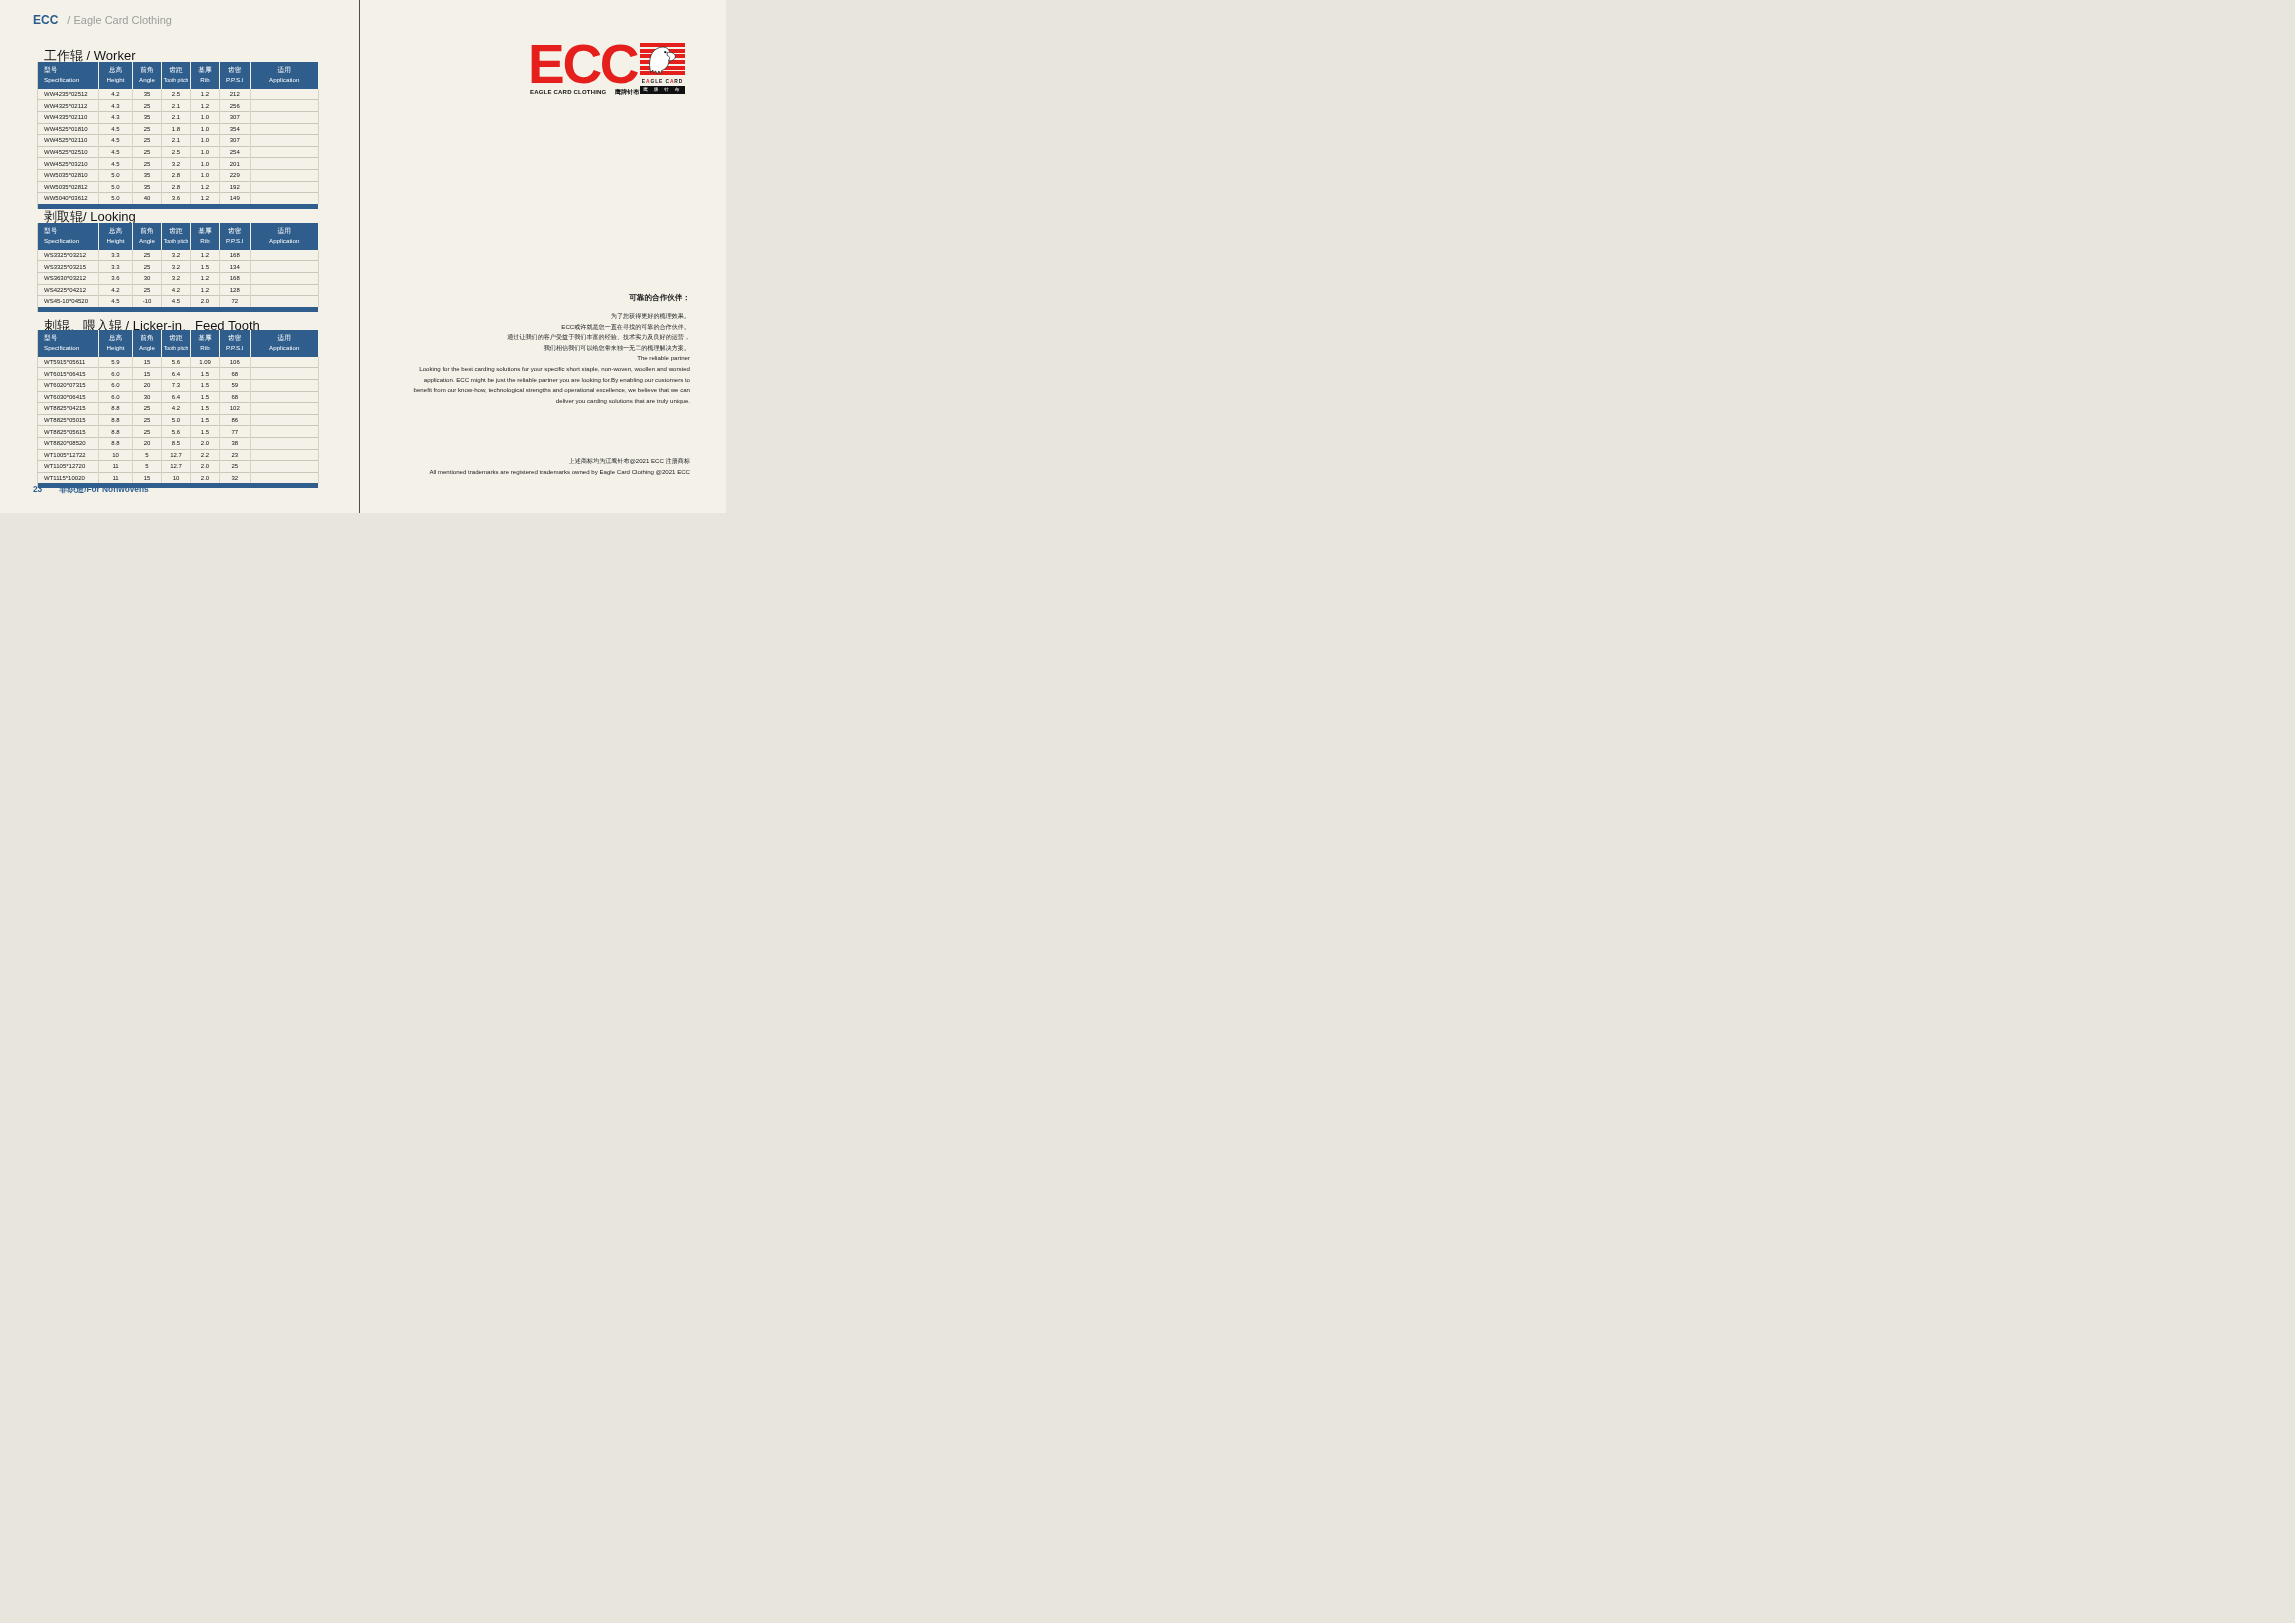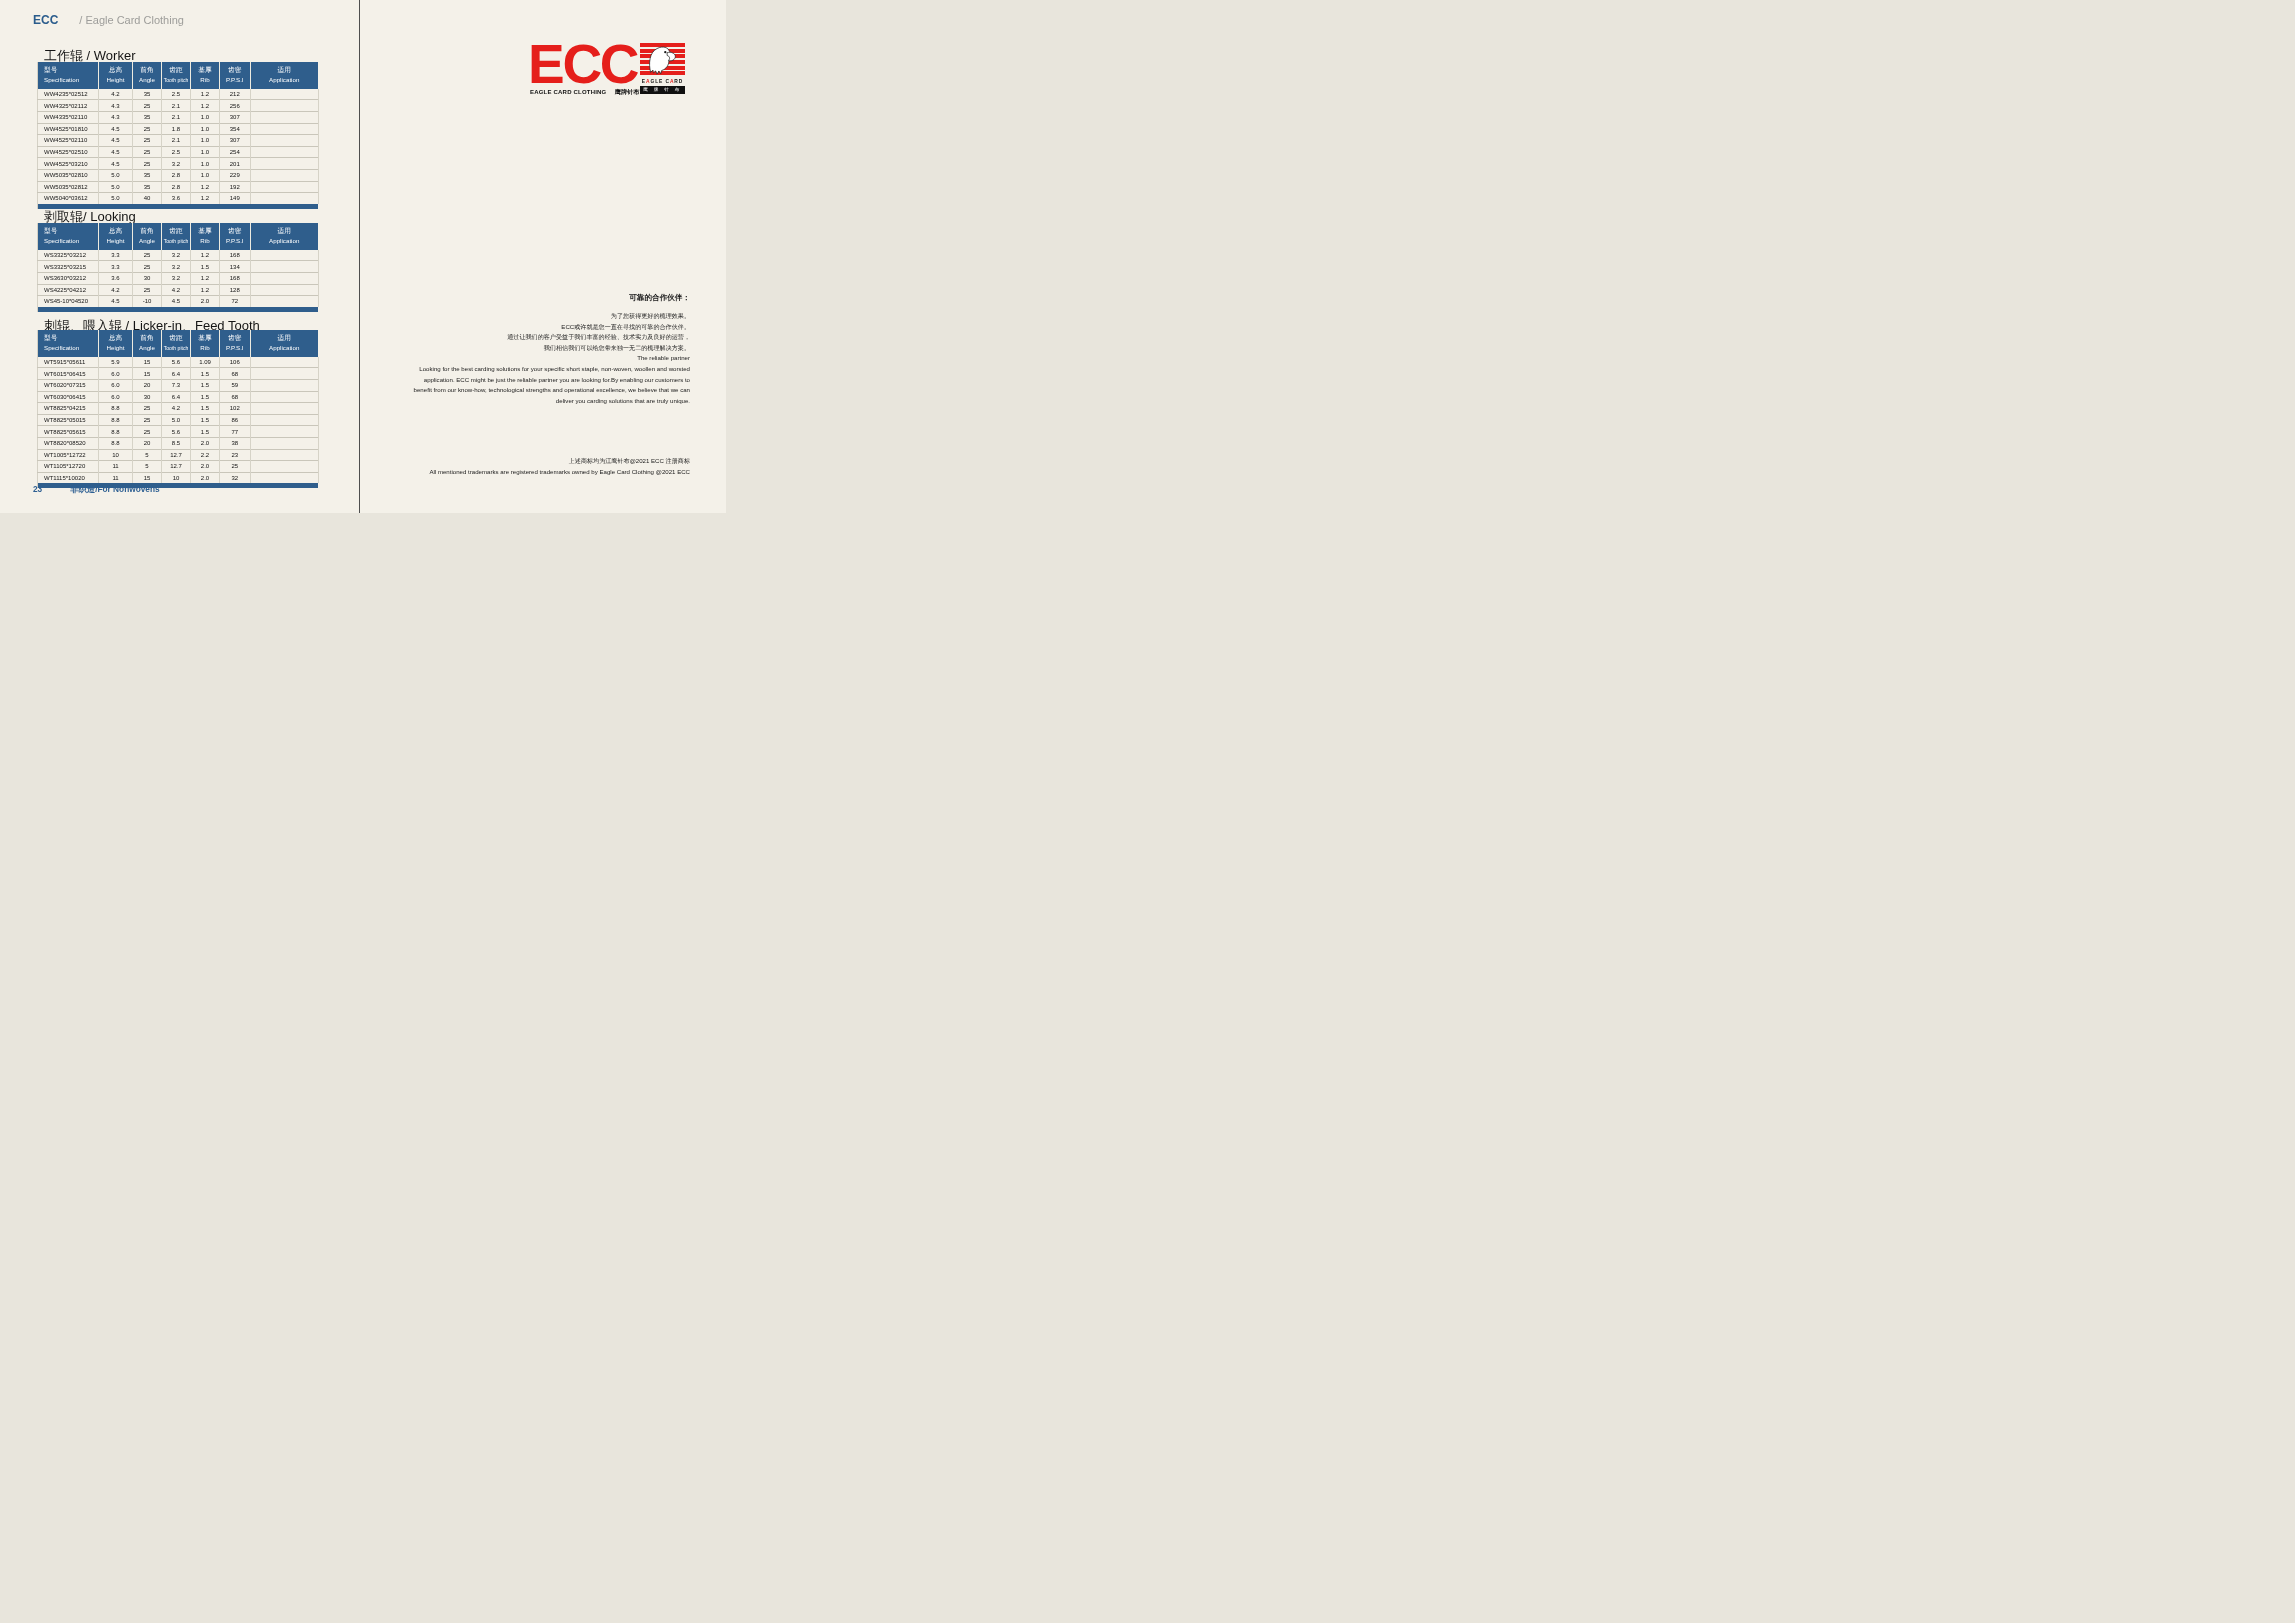--- a/index.html
+++ b/index.html
@@ -3,21 +3,21 @@
 <meta charset="utf-8">
 <style>
   html,body{margin:0;padding:0;background:#e8e5dc;}
   #page{position:relative;width:726px;height:513px;background:#f4f1e9;
         font-family:"Liberation Sans","DejaVu Sans",sans-serif;overflow:hidden;}
   .divider{position:absolute;left:359px;top:0;width:0.5px;height:513px;background:#4e4e4e;}
 
   
   .brand{position:absolute;left:33px;top:13px;white-space:nowrap;}
   .brand .ecc{color:#2a5c8c;font-weight:bold;font-size:12px;}
-  .brand .rest{color:#9d9d9a;font-size:11px;margin-left:21px;}
+  .brand .rest{color:#9d9d9a;font-size:11px;margin-left:9px;}
 
   
   .section-title{position:absolute;left:44px;color:#141414;font-size:13px;white-space:nowrap;}
   #title-worker{top:47px}
   #title-stripper{top:208px}
   #title-licker{top:317px}
 
   
   .tblock{position:absolute;left:37px;}
   #tbl-worker{top:62px}
@@ -60,21 +60,21 @@
   
   .partner{position:absolute;right:36px;top:293px;text-align:right;color:#1c1c1c;width:352px;}
   .partner .heading{font-size:7.6px;font-weight:bold;margin-bottom:8px;}
   .partner .tline{font-size:6.1px;line-height:10.6px;white-space:nowrap;}
 
   .trademark{position:absolute;right:36px;top:456px;text-align:right;color:#1c1c1c;}
   .trademark .tline{font-size:6.1px;line-height:10.6px;white-space:nowrap;}
 
   .page-footer{position:absolute;left:33px;top:484px;color:#2d5f92;font-size:8.3px;
       font-weight:bold;white-space:nowrap;}
-  .page-footer .label{margin-left:28px;}
+  .page-footer .label{margin-left:17px;}
 </style>
 </head>
 <body>
 
 <div id="page">
   <div class="divider"></div>
 
   <div class="brand">
     <span class="ecc">ECC</span><span class="rest">/ Eagle Card Clothing</span>
   </div>

